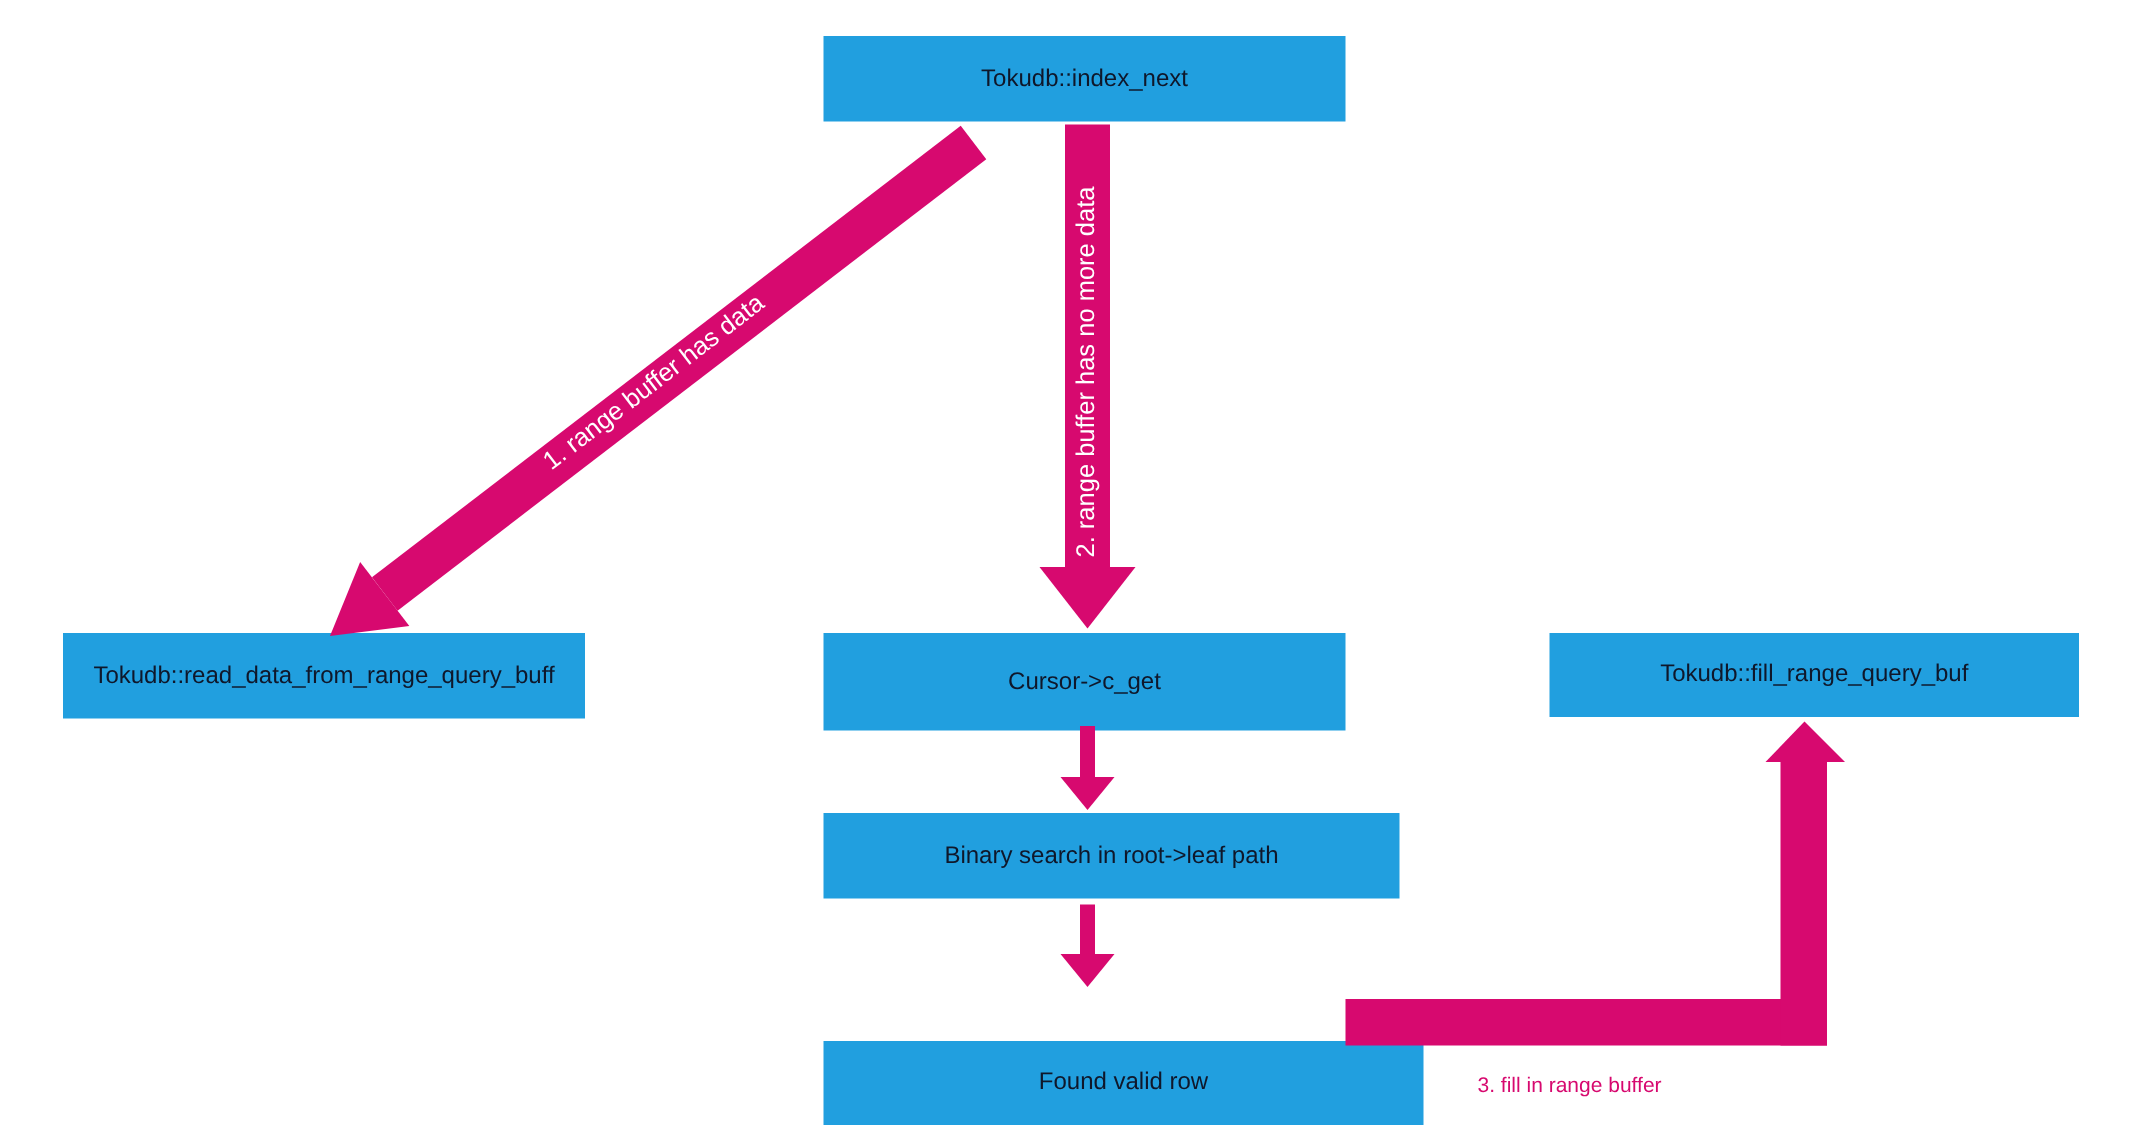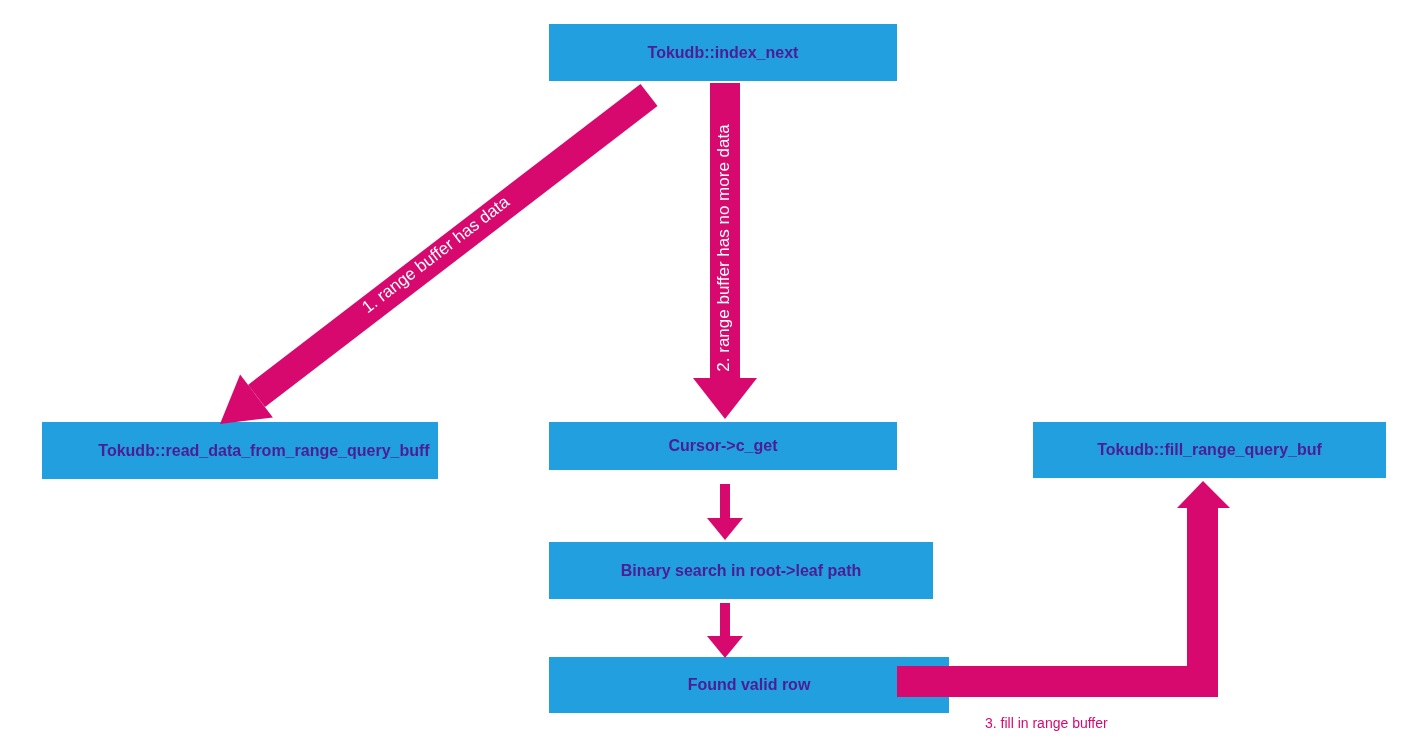--- a/index.html
+++ b/index.html
@@ -11,36 +11,35 @@
   .canvas {
     position: relative;
     width: 1424px;
     height: 751px;
     background: #ffffff;
     overflow: hidden;
   }
   .node {
     position: absolute;
     background: #219FDF;
-    color: #4c1d95;
+    color: #0f172a;
     font-size: 16px;
     display: flex;
     align-items: center;
     justify-content: center;
     text-align: center;
     z-index: 1;
     white-space: nowrap;
-    font-weight: bold;
   }
   #node-index-next    { left: 549px;  top: 24px;  width: 348px; height: 57px; }
-  #node-read-data     { left: 42px;   top: 422px; width: 348px; height: 57px; padding-left: 48px; }
-  #node-c-get         { left: 549px;  top: 422px; width: 348px; height: 48px; }
+  #node-read-data     { left: 42px;   top: 422px; width: 348px; height: 57px; }
+  #node-c-get         { left: 549px;  top: 422px; width: 348px; height: 65px; }
   #node-fill-range    { left: 1033px; top: 422px; width: 353px; height: 56px; }
   #node-binary-search { left: 549px;  top: 542px; width: 384px; height: 57px; }
-  #node-found-row     { left: 549px;  top: 657px; width: 400px; height: 56px; }
+  #node-found-row     { left: 549px;  top: 694px; width: 400px; height: 56px; }
 
   #arrow-layer {
     position: absolute;
     left: 0; top: 0;
     width: 1424px;
     height: 751px;
     z-index: 2;
     pointer-events: none;
   }
   .arrow-shape { fill: #D7096F; }

